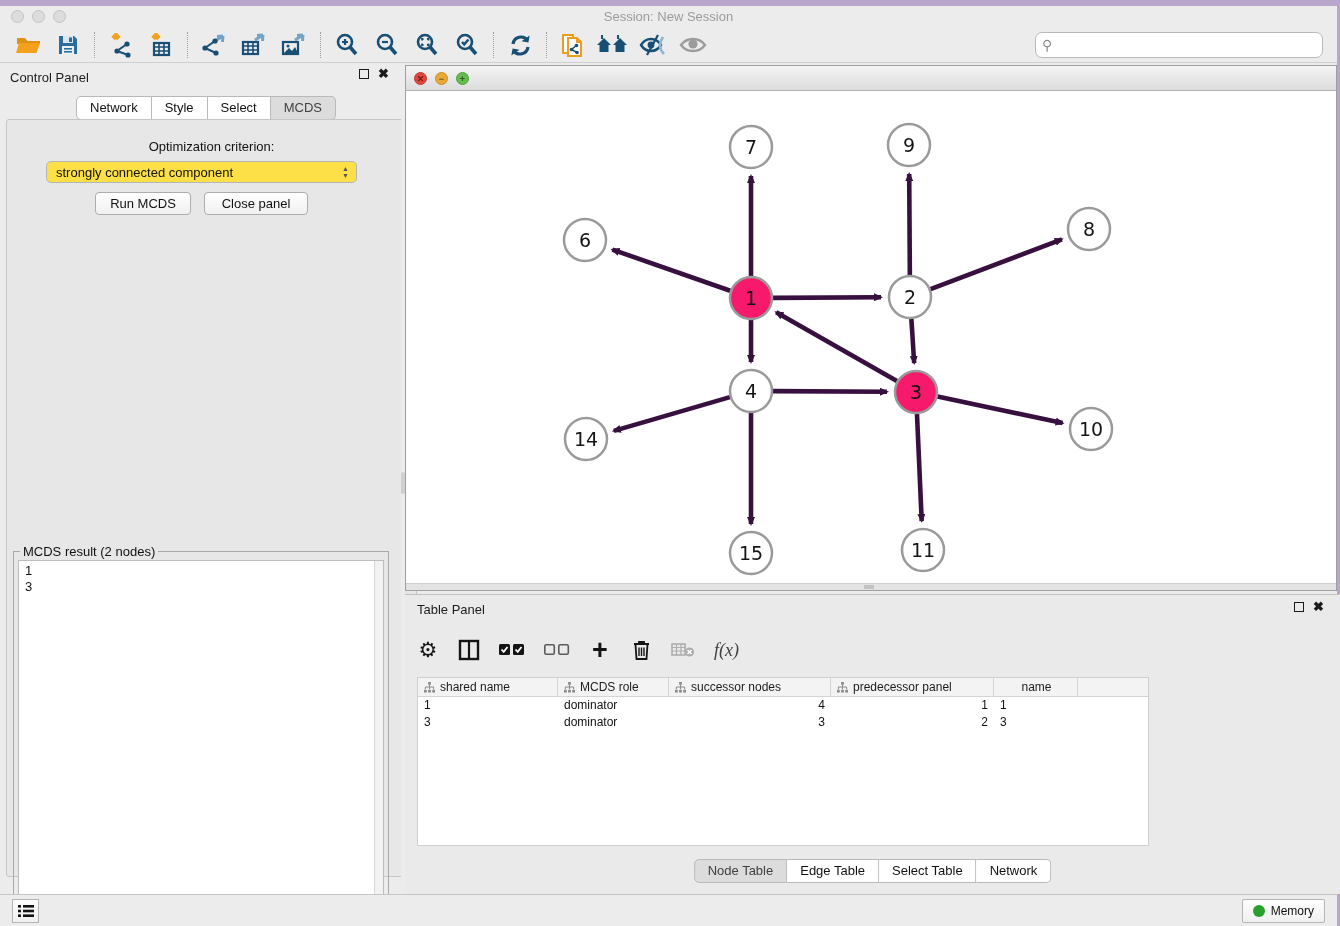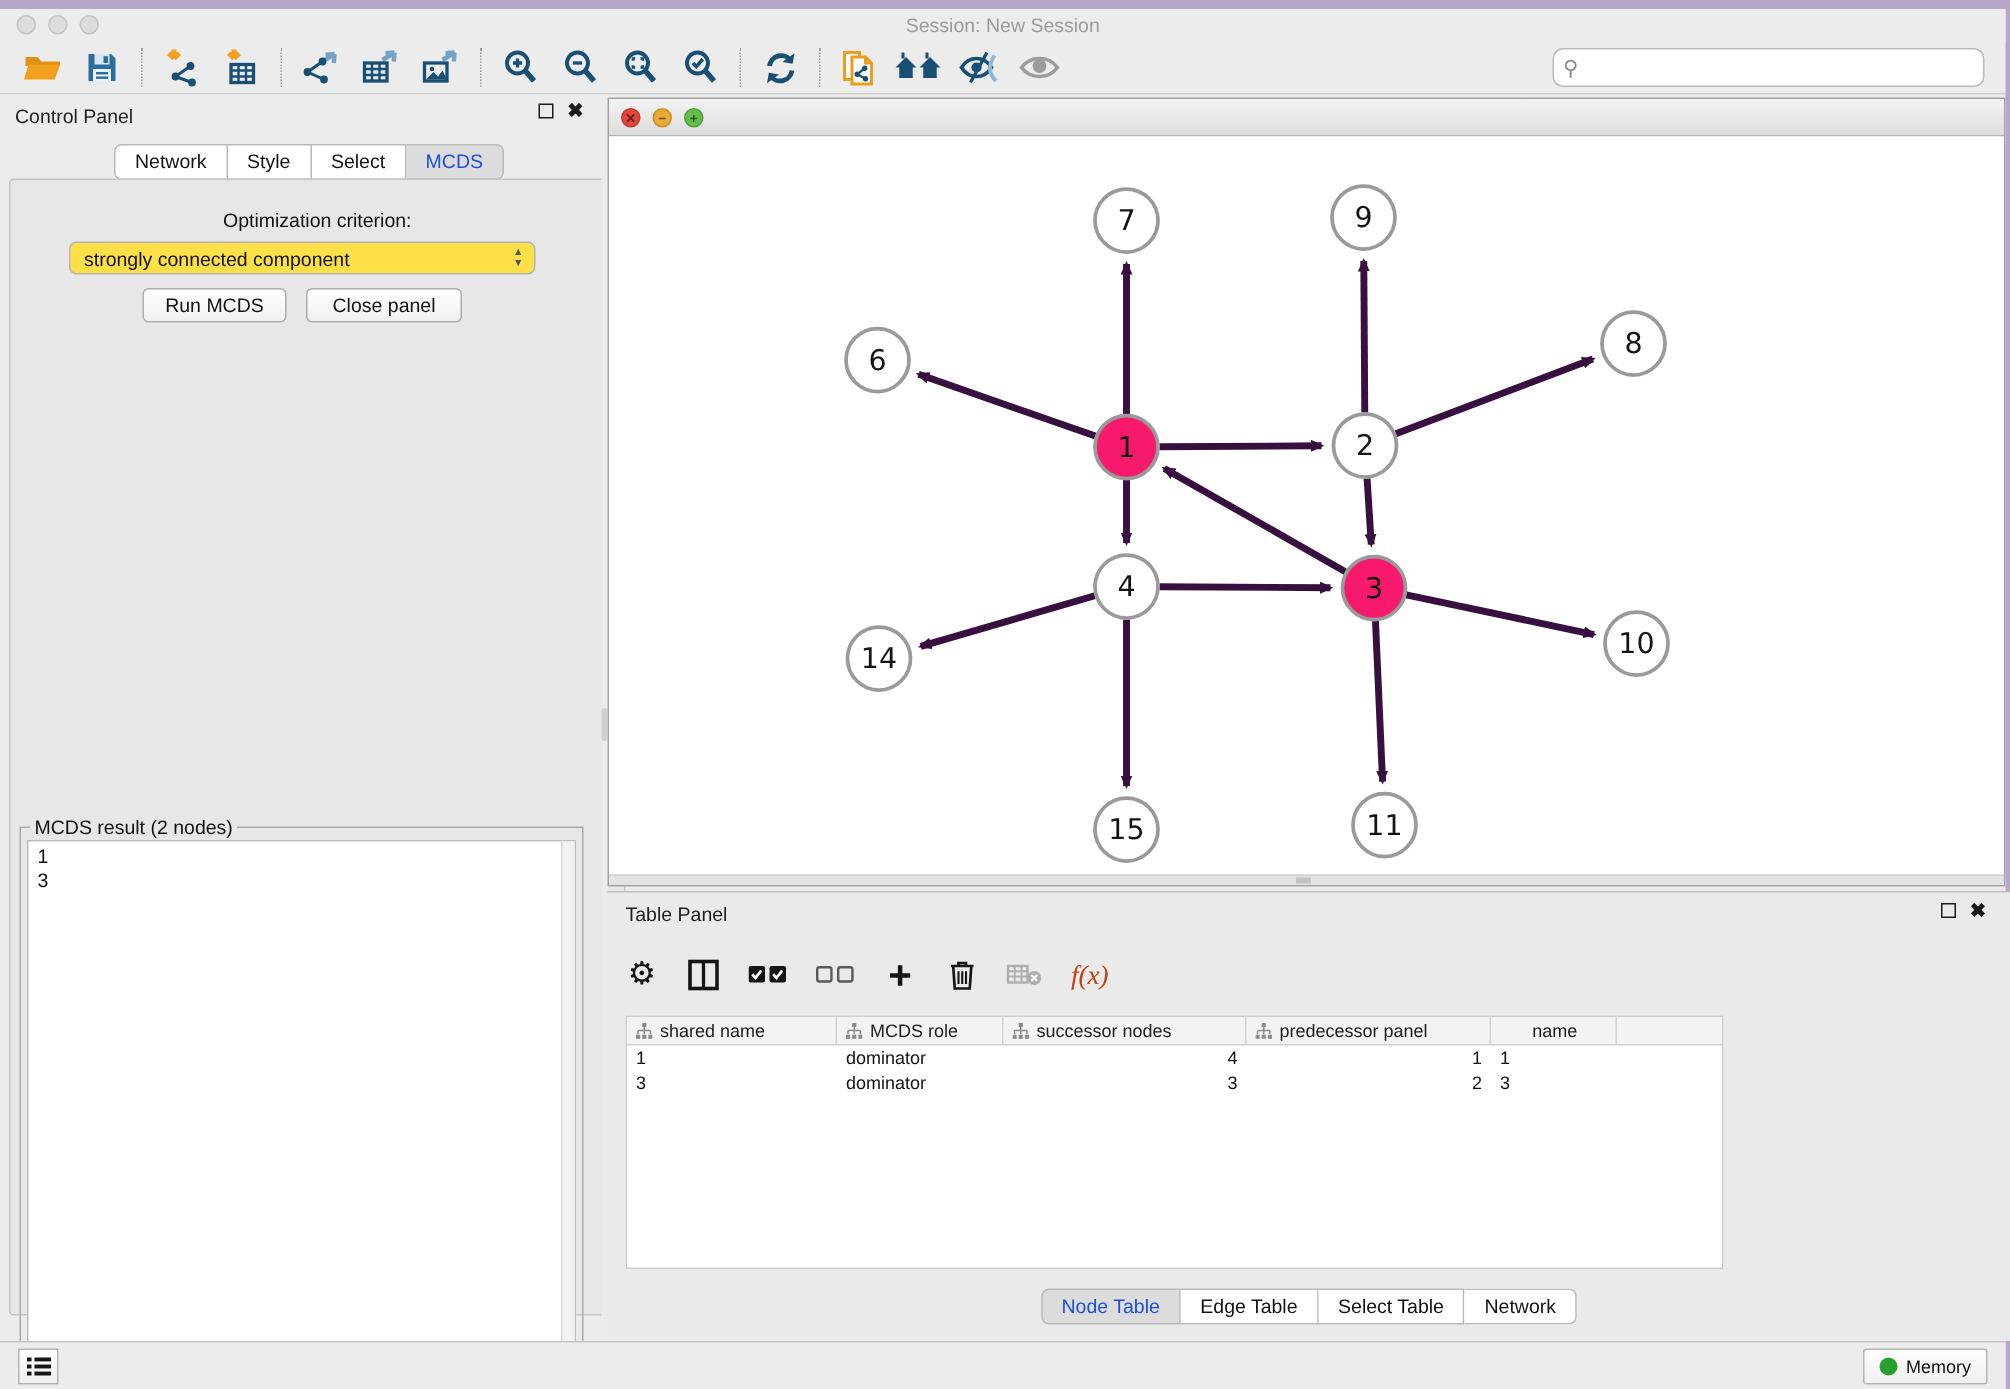--- a/index.html
+++ b/index.html
@@ -31,21 +31,21 @@
   .panel-head .panel-title { position:absolute; left:10px; top:7px; font-size:13px; color:#1d1d1d; }
   .panel-head .panel-icons { position:absolute; right:12px; top:6px; display:flex; gap:9px; align-items:center; }
   .float-box { width:10px; height:10px; border:1.5px solid #1a1a1a; display:inline-block; }
   .close-x { font-size:13px; font-weight:bold; color:#1a1a1a; line-height:10px; }
 
   .cp-tabs { position:absolute; left:76px; top:33px; display:flex; }
   .tab { font-size:13px; padding:3px 13px 4px; background:#fff; border:1px solid #b9b9b9;
     border-left:none; color:#111; }
   .tab:first-child { border-left:1px solid #b9b9b9; border-radius:5px 0 0 5px; }
   .tab.last { border-radius:0 5px 5px 0; }
-  .tab.selected-gray { background:#dcdcdc; color:#1d4ed8; }
+  .tab.selected-gray { background:#dcdcdc; color:#404040; }
 
   .cp-body { position:absolute; left:6px; top:56px; width:411px; height:758px;
     background:#e7e7e7; border:1px solid #c6c6c6; border-radius:3px; }
   .opt-label { position:absolute; left:0; right:0; top:19px; text-align:center; font-size:13px; color:#111; }
   .combo { position:absolute; left:39px; top:41px; width:311px; height:22px; background:#fde047;
     border:1px solid #b5b5b5; border-radius:5px; font-size:13px; color:#111;
     display:flex; align-items:center; padding-left:9px; }
   .combo .steppers { position:absolute; right:7px; top:3px; display:flex; flex-direction:column;
     font-size:7px; color:#555; line-height:7px; }
   .btn { position:absolute; height:23px; background:linear-gradient(#ffffff,#f0f0f0);
@@ -86,21 +86,21 @@
   
   .table-panel { position:absolute; left:405px; top:594px; width:935px; height:300px; background:#eaeaea;
     border-top:1px solid #c0c0c0; }
   .tp-head { position:relative; height:26px; }
   .tp-head .panel-title { position:absolute; left:12px; top:7px; font-size:13px; color:#1d1d1d; }
   .tp-head .panel-icons { position:absolute; right:16px; top:7px; display:flex; gap:9px; align-items:center; }
   .tp-toolbar { position:absolute; left:12px; top:36px; height:38px; display:flex; align-items:center; gap:19px; }
   .tp-icon { display:flex; align-items:center; justify-content:center; min-width:22px; }
   .gear-glyph { font-size:21px; color:#161616; line-height:20px; }
   .plus-glyph { font-size:27px; font-weight:bold; color:#141414; line-height:22px; }
-  .fx-glyph { font-family:"Liberation Serif", serif; font-style:italic; font-size:18px; color:#c2410c; }
+  .fx-glyph { font-family:"Liberation Serif", serif; font-style:italic; font-size:18px; color:#404040; }
 
   .node-table { position:absolute; left:12px; top:82px; width:732px; height:169px; background:#fff;
     border:1px solid #cfcfcf; font-size:12px; }
   .nt-header { display:flex; height:19px; background:#f3f3f3; border-bottom:1px solid #d4d4d4; }
   .nt-hcell { display:flex; align-items:center; gap:5px; padding:0 4px 0 6px;
     border-right:1px solid #d4d4d4; color:#1c1c1c; font-size:12px; }
   .nt-hcell.center { justify-content:center; }
   .nt-row { display:flex; height:17px; }
   .nt-cell { padding:1px 6px 0; color:#111; }
   .w1{width:140px;} .w2{width:111px;} .w3{width:162px;} .w4{width:163px;} .w5{width:84px;}

